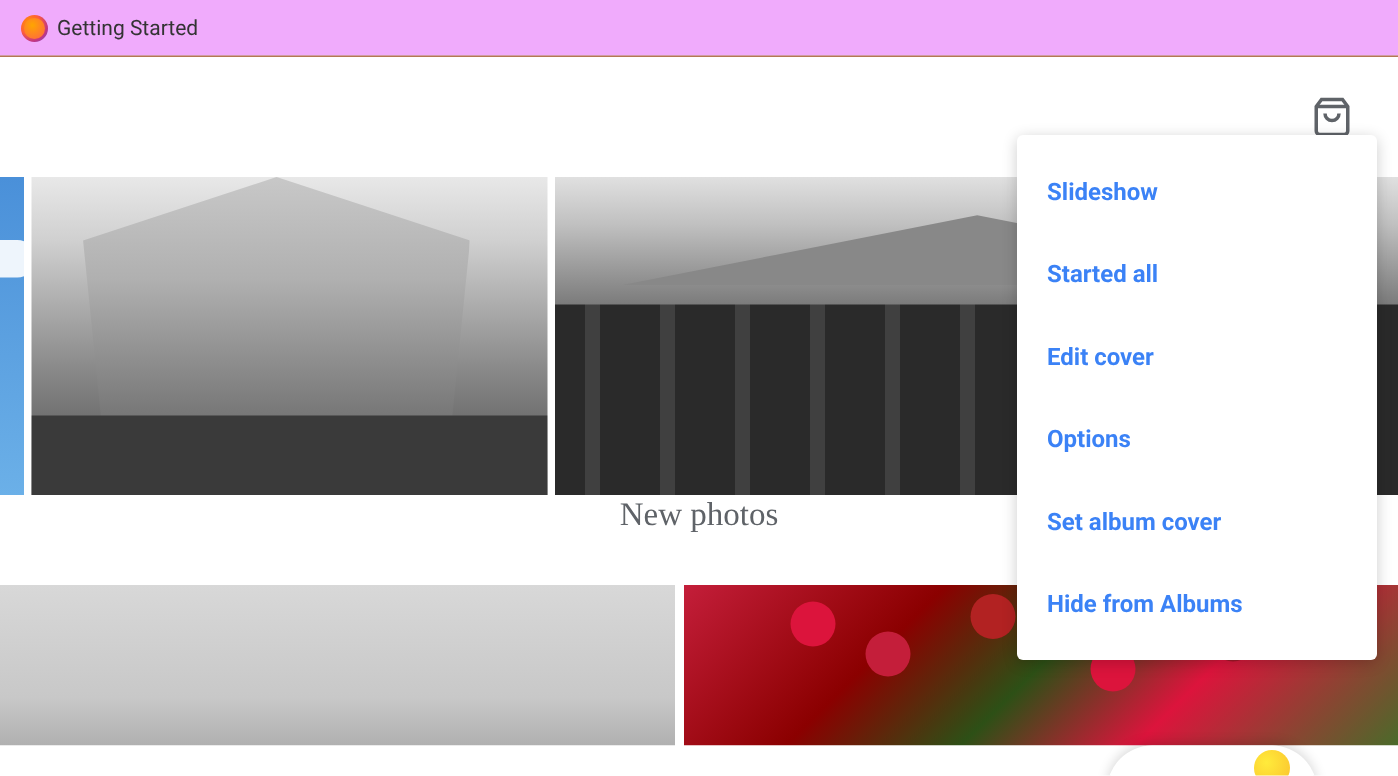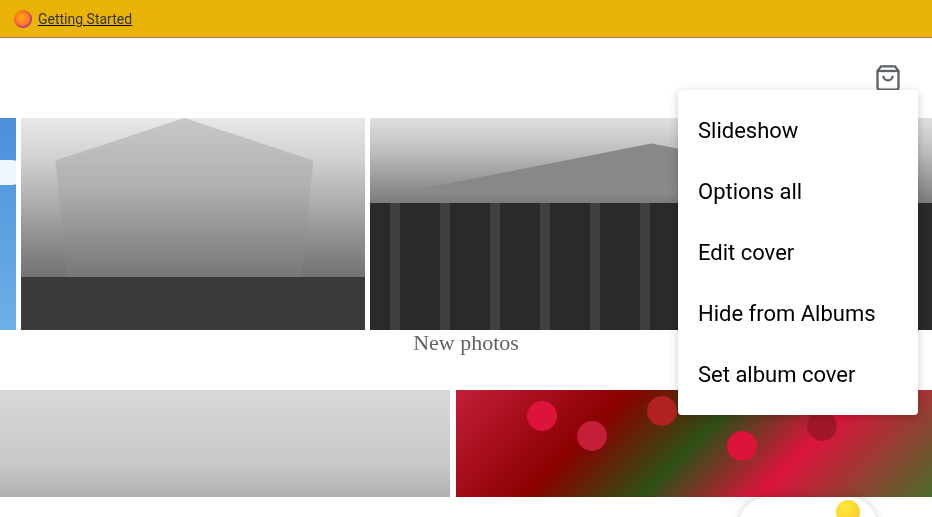--- a/index.html
+++ b/index.html
@@ -10,27 +10,26 @@
     body {
       font-family: 'Roboto', Arial, sans-serif;
       background: #fff;
       width: 932px;
       height: 517px;
       overflow: hidden;
       position: relative;
     }
     .bookmark-bar {
       height: 38px;
-      background: #eab308;
+      background: #f0abfc;
       border-bottom: 1px solid #e0e0e0;
       display: flex;
       align-items: center;
       padding: 0 6px;
       position: relative;
-      text-decoration: underline;
     }
     .bookmark-bar::after {
       content: '';
       position: absolute;
       bottom: -2px;
       left: 0;
       right: 0;
       height: 2px;
       background: #b47754;
     }
@@ -194,24 +193,24 @@
       right: 14px;
       width: 240px;
       background: #fff;
       border-radius: 4px;
       box-shadow: 0 2px 10px rgba(0,0,0,0.2);
       padding: 10px 0;
       z-index: 100;
     }
     .menu-item {
       padding: 18px 20px;
-      font-size: 22px;
-      color: #000000;
+      font-size: 16px;
+      color: #3b82f6;
       cursor: pointer;
-      font-weight: 400;
+      font-weight: 700;
     }
     .chat-bubble {
       position: absolute;
       bottom: -10px;
       right: 54px;
       width: 140px;
       height: 30px;
       background: #fff;
       border-radius: 30px 30px 0 0;
       box-shadow: 0 -2px 8px rgba(0,0,0,0.15);
@@ -257,22 +256,23 @@
     <div class="section-title">New photos</div>
   </div>
 
   <div class="photo-row-2">
     <div class="photo-thumb photo-thumb-3"></div>
     <div class="photo-thumb photo-thumb-4"></div>
   </div>
 
   <div class="dropdown-menu">
     <div class="menu-item">Slideshow</div>
-    <div class="menu-item">Options all</div>
+    <div class="menu-item">Started all</div>
     <div class="menu-item">Edit cover</div>
+    <div class="menu-item">Options</div>
+    <div class="menu-item">Set album cover</div>
     <div class="menu-item">Hide from Albums</div>
-    <div class="menu-item">Set album cover</div>
   </div>
 
   <div class="chat-bubble">
     <div class="emoji"></div>
   </div>
 </div>
 
 </body></html>

